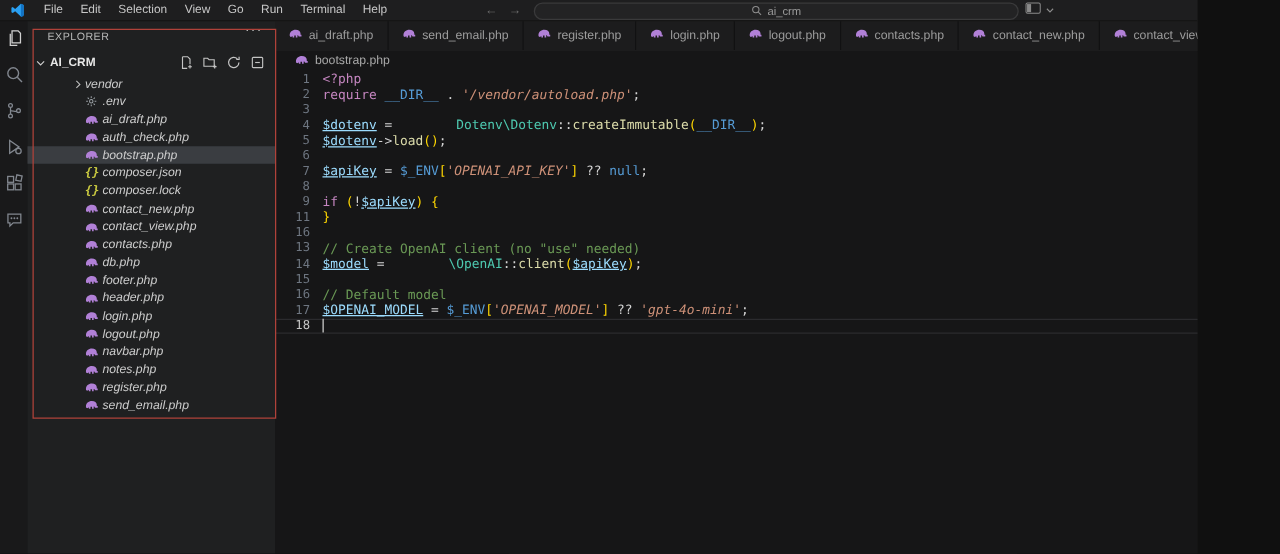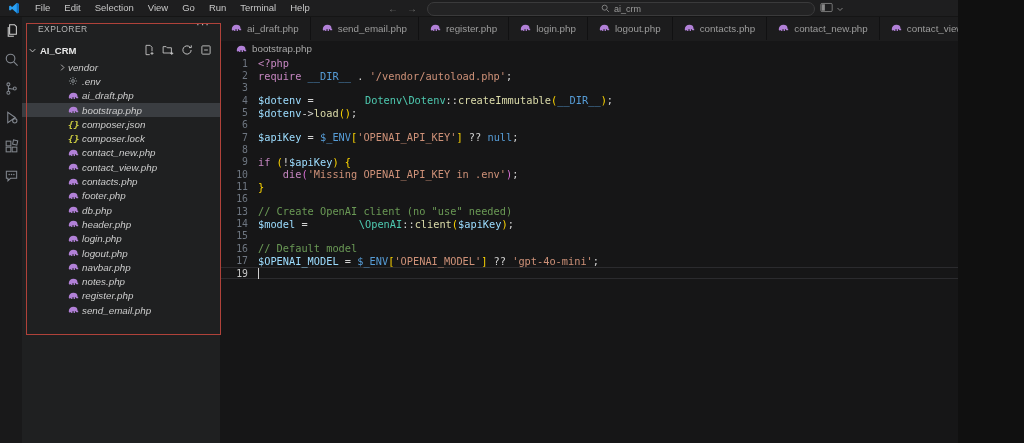--- a/index.html
+++ b/index.html
@@ -52,22 +52,22 @@
   .bc-label{font-size:9.8px;color:#a9a9a9;}
 
   .code{position:absolute;left:0;top:41px;width:804px;font-family:"DejaVu Sans Mono",monospace;font-size:10.3px;}
   .code-line{height:12.35px;display:flex;align-items:center;}
   .code-line .ln{width:28px;text-align:right;color:#6e7681;padding-right:10px;flex:none;font-size:9.8px;}
   .code-line .lc{white-space:pre;}
   .code-line.cur{border-top:1px solid #2b2b2e;border-bottom:1px solid #2b2b2e;height:10.35px;}
   .code-line.cur .ln{color:#c6c6c6;}
   .caret{display:inline-block;width:1px;height:11px;background:#d0d0d0;vertical-align:middle;}
 
-  .tk-tag{color:#c586c0;} .tk-kw{color:#c586c0;} .tk-var{color:#9cdcfe;}
-  .tk-blu{color:#569cd6;} .tk-str{color:#ce9178;} .tk-cls{color:#4ec9b0;padding-left:45px;}
+  .tk-tag{color:#c586c0;} .tk-kw{color:#c586c0;} .tk-var{color:#9cdcfe;text-decoration:underline;}
+  .tk-blu{color:#569cd6;} .tk-str{color:#ce9178;font-style:italic;} .tk-cls{color:#4ec9b0;padding-left:45px;}
   .tk-fn{color:#dcdcaa;}  .tk-txt{color:#d4d4d4;} .tk-g1{color:#ffd700;}
   .tk-g2{color:#da70d6;}  .tk-cmt{color:#6a9955;margin-top:40px;}
   .json-ic{color:#cbcb41;font-weight:bold;font-size:9.5px;font-family:"DejaVu Sans Mono",monospace;}
 </style>
 </head>
 <body>
 
 <div class="screen">
 
   <div class="titlebar">
@@ -243,20 +243,29 @@
   </div>
         <div class="file-row">
     <span class="twisty"></span>
     <span class="ficon">
             <svg width="11" height="10" viewBox="0 0 16 14">
               <path fill="#b180d7" d="M3.1 10.6c-.9.4-2-.3-2-1.9C1.1 5 4 2.3 8 2.3c3.3 0 5.7 1.6 5.7 4.4v1.5h1.1v2h-2.5c-.5 0-.9-.3-1-.7l-.4-.9h-.8v2.7H8.2V8.9H6.4v2.4H4.5V9.5c-.5.5-.9.9-1.4 1.1z"></path>
             </svg>
           </span>
     <span class="fname">ai_draft.php</span>
   </div>
+        <div class="file-row">
+    <span class="twisty"></span>
+    <span class="ficon">
+            <svg width="11" height="10" viewBox="0 0 16 14">
+              <path fill="#b180d7" d="M3.1 10.6c-.9.4-2-.3-2-1.9C1.1 5 4 2.3 8 2.3c3.3 0 5.7 1.6 5.7 4.4v1.5h1.1v2h-2.5c-.5 0-.9-.3-1-.7l-.4-.9h-.8v2.7H8.2V8.9H6.4v2.4H4.5V9.5c-.5.5-.9.9-1.4 1.1z"></path>
+            </svg>
+          </span>
+    <span class="fname">auth_check.php</span>
+  </div>
         <div class="file-row sel">
     <span class="twisty"></span>
     <span class="ficon">
             <svg width="11" height="10" viewBox="0 0 16 14">
               <path fill="#b180d7" d="M3.1 10.6c-.9.4-2-.3-2-1.9C1.1 5 4 2.3 8 2.3c3.3 0 5.7 1.6 5.7 4.4v1.5h1.1v2h-2.5c-.5 0-.9-.3-1-.7l-.4-.9h-.8v2.7H8.2V8.9H6.4v2.4H4.5V9.5c-.5.5-.9.9-1.4 1.1z"></path>
             </svg>
           </span>
     <span class="fname">bootstrap.php</span>
   </div>
         <div class="file-row">
@@ -300,30 +309,30 @@
           </span>
     <span class="fname">contacts.php</span>
   </div>
         <div class="file-row">
     <span class="twisty"></span>
     <span class="ficon">
             <svg width="11" height="10" viewBox="0 0 16 14">
               <path fill="#b180d7" d="M3.1 10.6c-.9.4-2-.3-2-1.9C1.1 5 4 2.3 8 2.3c3.3 0 5.7 1.6 5.7 4.4v1.5h1.1v2h-2.5c-.5 0-.9-.3-1-.7l-.4-.9h-.8v2.7H8.2V8.9H6.4v2.4H4.5V9.5c-.5.5-.9.9-1.4 1.1z"></path>
             </svg>
           </span>
+    <span class="fname">db.php</span>
+  </div>
+        <div class="file-row">
+    <span class="twisty"></span>
+    <span class="ficon">
+            <svg width="11" height="10" viewBox="0 0 16 14">
+              <path fill="#b180d7" d="M3.1 10.6c-.9.4-2-.3-2-1.9C1.1 5 4 2.3 8 2.3c3.3 0 5.7 1.6 5.7 4.4v1.5h1.1v2h-2.5c-.5 0-.9-.3-1-.7l-.4-.9h-.8v2.7H8.2V8.9H6.4v2.4H4.5V9.5c-.5.5-.9.9-1.4 1.1z"></path>
+            </svg>
+          </span>
     <span class="fname">footer.php</span>
-  </div>
-        <div class="file-row">
-    <span class="twisty"></span>
-    <span class="ficon">
-            <svg width="11" height="10" viewBox="0 0 16 14">
-              <path fill="#b180d7" d="M3.1 10.6c-.9.4-2-.3-2-1.9C1.1 5 4 2.3 8 2.3c3.3 0 5.7 1.6 5.7 4.4v1.5h1.1v2h-2.5c-.5 0-.9-.3-1-.7l-.4-.9h-.8v2.7H8.2V8.9H6.4v2.4H4.5V9.5c-.5.5-.9.9-1.4 1.1z"></path>
-            </svg>
-          </span>
-    <span class="fname">db.php</span>
   </div>
         <div class="file-row">
     <span class="twisty"></span>
     <span class="ficon">
             <svg width="11" height="10" viewBox="0 0 16 14">
               <path fill="#b180d7" d="M3.1 10.6c-.9.4-2-.3-2-1.9C1.1 5 4 2.3 8 2.3c3.3 0 5.7 1.6 5.7 4.4v1.5h1.1v2h-2.5c-.5 0-.9-.3-1-.7l-.4-.9h-.8v2.7H8.2V8.9H6.4v2.4H4.5V9.5c-.5.5-.9.9-1.4 1.1z"></path>
             </svg>
           </span>
     <span class="fname">header.php</span>
   </div>
@@ -483,24 +492,20 @@
   </div>
         <div class="code-line">
     <span class="ln">8</span>
     <span class="lc"></span>
   </div>
         <div class="code-line">
     <span class="ln">9</span>
     <span class="lc"><span class="tk-kw">if</span><span class="tk-txt"> </span><span class="tk-g1">(</span><span class="tk-txt">!</span><span class="tk-var">$apiKey</span><span class="tk-g1">)</span><span class="tk-txt"> </span><span class="tk-g1">{</span></span>
   </div>
         <div class="code-line">
-    <span class="ln">10</span>
-    <span class="lc"><span class="tk-txt">    </span><span class="tk-kw">die</span><span class="tk-g2">(</span><span class="tk-str">'Missing OPENAI_API_KEY in .env'</span><span class="tk-g2">)</span><span class="tk-txt">;</span></span>
-  </div>
-        <div class="code-line">
     <span class="ln">11</span>
     <span class="lc"><span class="tk-g1">}</span></span>
   </div>
         <div class="code-line">
     <span class="ln">16</span>
     <span class="lc"></span>
   </div>
         <div class="code-line">
     <span class="ln">13</span>
     <span class="lc"><span class="tk-cmt">// Create OpenAI client (no "use" needed)</span></span>
@@ -515,19 +520,19 @@
   </div>
         <div class="code-line">
     <span class="ln">16</span>
     <span class="lc"><span class="tk-cmt">// Default model</span></span>
   </div>
         <div class="code-line">
     <span class="ln">17</span>
     <span class="lc"><span class="tk-var">$OPENAI_MODEL</span><span class="tk-txt"> = </span><span class="tk-blu">$_ENV</span><span class="tk-g1">[</span><span class="tk-str">'OPENAI_MODEL'</span><span class="tk-g1">]</span><span class="tk-txt"> ?? </span><span class="tk-str">'gpt-4o-mini'</span><span class="tk-txt">;</span></span>
   </div>
         <div class="code-line cur">
-    <span class="ln">19</span>
+    <span class="ln">18</span>
     <span class="lc"><span class="caret"></span></span>
   </div>
       </div>
   </div>
 
 </div>
 
 </body></html>

